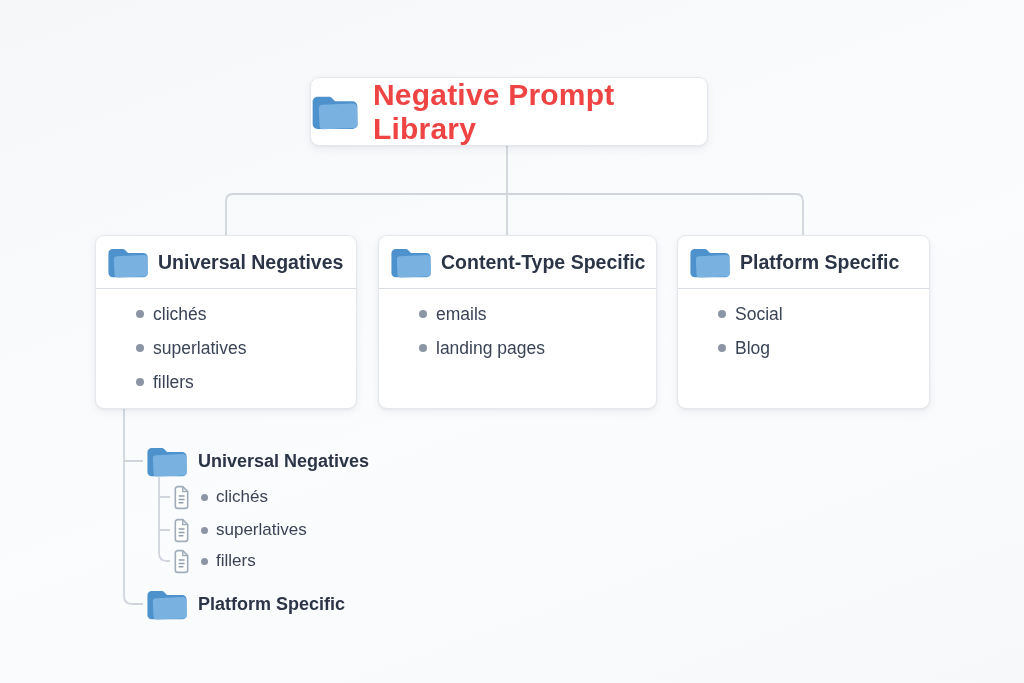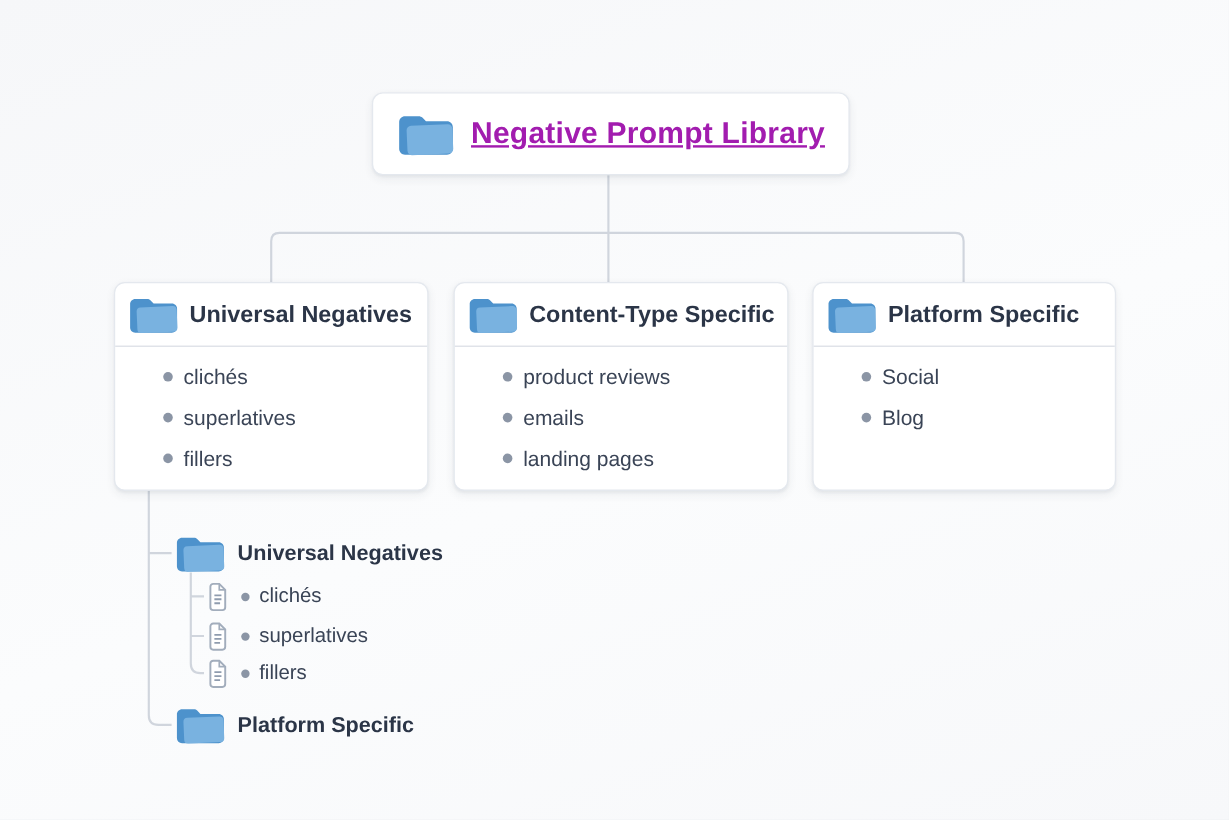--- a/index.html
+++ b/index.html
@@ -28,21 +28,21 @@
     border:1px solid #e4e8ee;
     border-radius:9px;
     box-shadow:0 3px 8px rgba(40,52,74,0.07), 0 1px 2px rgba(40,52,74,0.05);
     box-sizing:border-box;
   }
   .root-node{
     left:310px;top:77px;width:398px;height:69px;
     display:flex;align-items:center;justify-content:center;gap:14px;
   }
   .root-title{
-    font-size:25px;font-weight:600;color:#a21caf;letter-spacing:.2px;text-decoration:underline;
+    font-size:30px;font-weight:600;color:#ef4444;letter-spacing:.2px;
   }
   .cat-box{top:235px;height:174px;}
   .cat-box.b0{left:95px;width:262px;}
   .cat-box.b1{left:378px;width:279px;text-align:right;}
   .cat-box.b2{left:677px;width:253px;}
   .cat-header{
     height:52px;display:flex;align-items:center;gap:9px;
     padding-left:11px;box-sizing:border-box;
   }
   .cat-label{font-size:19.5px;font-weight:600;color:#2b3547;white-space:nowrap;}
@@ -141,24 +141,20 @@
     <div class="cat-header">
       <svg class="folder-ic">
           <use href="#sym-folder"></use>
         </svg>
       <span class="cat-label">Content-Type Specific</span>
     </div>
     <div class="divider"></div>
     <div class="cat-items">
       <div class="item-row">
         <span class="bullet"></span>
-        <span class="item-label">product reviews</span>
-      </div>
-      <div class="item-row">
-        <span class="bullet"></span>
         <span class="item-label">emails</span>
       </div>
       <div class="item-row">
         <span class="bullet"></span>
         <span class="item-label">landing pages</span>
       </div>
     </div>
   </div>
 
   <div class="node cat-box b2">

